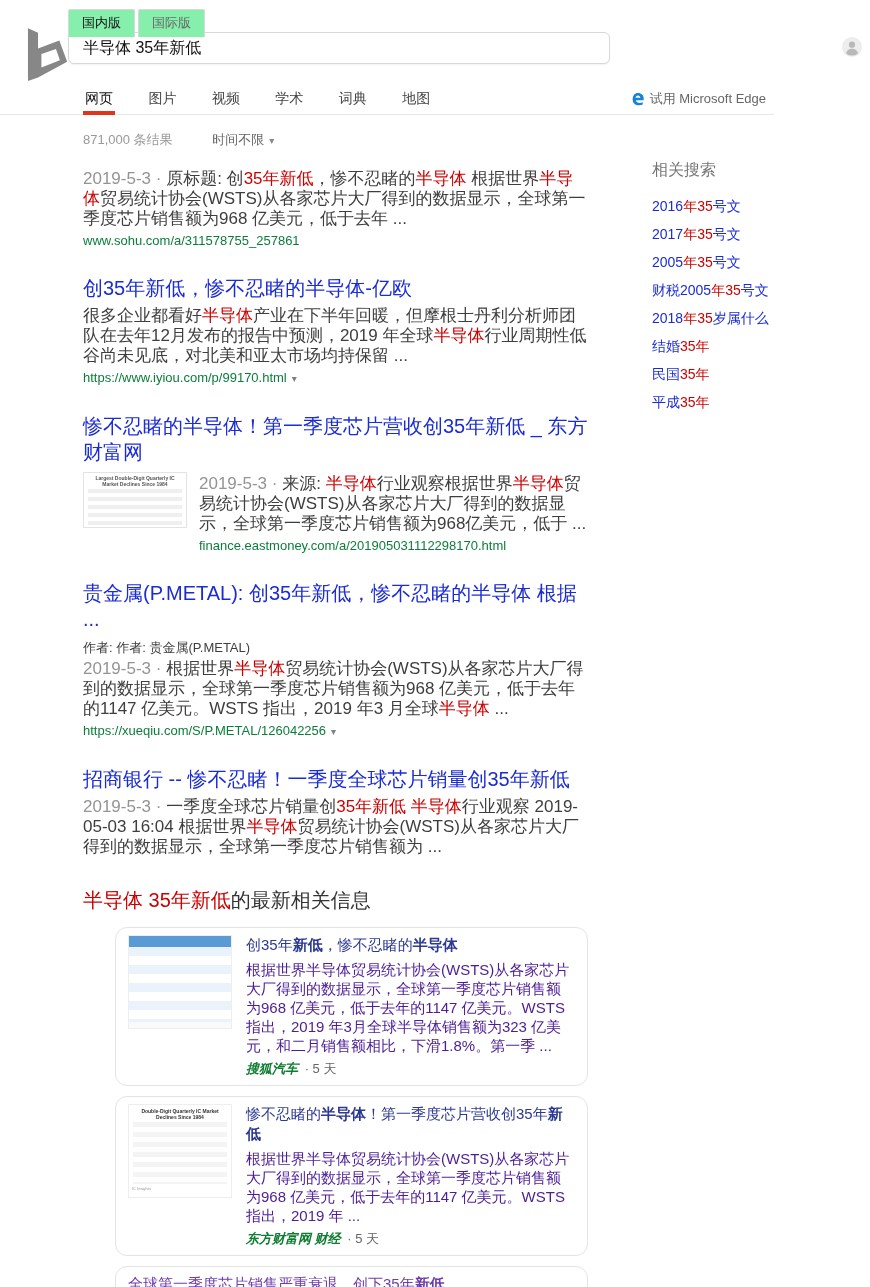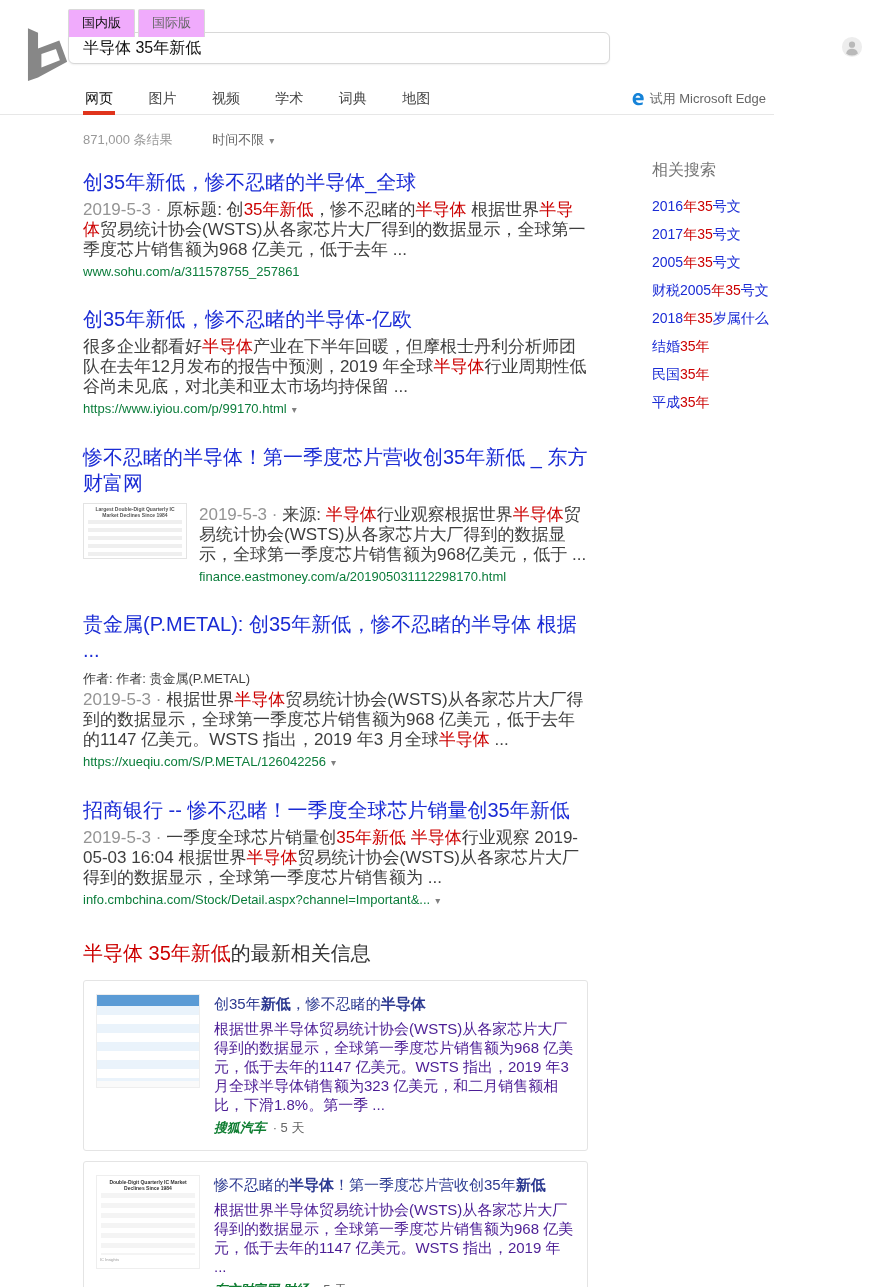--- a/index.html
+++ b/index.html
@@ -4,21 +4,21 @@
 <style>
   html,body{margin:0;padding:0;}
   body{
     position:relative;width:870px;height:1287px;overflow:hidden;background:#fff;
     font-family:"Liberation Sans","DejaVu Sans",sans-serif;
     -webkit-font-smoothing:antialiased;
   }
   
   .logo{position:absolute;left:24px;top:26px;width:46px;height:56px;}
   .tabs{position:absolute;left:68px;top:9px;z-index:3;}
-  .tab{display:inline-block;padding:4px 13px 5px;font-size:13px;color:#333;background:#f0abfc;
+  .tab{display:inline-block;padding:4px 13px 5px;font-size:13px;color:#333;background:#86efac;
        border:1px solid #d9d9d9;border-bottom:none;border-radius:2px 2px 0 0;margin-right:3px;cursor:pointer;}
   .tab.active{color:#111;position:relative;z-index:4;}
   .tab.inactive{color:#666;}
   .searchbox{position:absolute;left:68px;top:32px;width:512px;height:30px;z-index:2;
        border:1px solid #d8d8d8;border-radius:6px;box-shadow:0 1px 2px rgba(0,0,0,.06);
        font-size:16px;color:#111;padding:0 14px;outline:none;
        font-family:"Liberation Sans","DejaVu Sans",sans-serif;}
   .user-icon{position:absolute;left:841px;top:36px;width:22px;height:22px;cursor:pointer;}
   
   .navbar{position:absolute;left:0;top:84px;width:774px;height:30px;border-bottom:1px solid #e7e7e7;}
@@ -47,21 +47,21 @@
   .b{font-weight:bold;}
   .media{display:flex;margin-top:4px;}
   .media .m-text{flex:1;min-width:0;}
   
   .thumb-sm{flex:none;margin-right:12px;border:1px solid #e3e3e3;overflow:hidden;background:#fff;}
   .tg{width:102px;height:54px;}
   .tg .cap{font-size:5px;line-height:6px;color:#555;text-align:center;padding:2px 3px 1px;font-weight:bold;}
   .tg .rows{height:40px;margin:1px 4px;background:repeating-linear-gradient(180deg,#efefef 0 4px,#fff 4px 8px);}
   
   .news-header{font-size:20px;line-height:26px;color:#333;margin:30px 0 14px;}
-  .news-card{border:1px solid #e4e4e4;border-radius:3px;padding:13px 12px;margin-bottom:10px;display:flex;background:#fff;}
+  .news-card{border:1px solid #e4e4e4;border-radius:12px;padding:7px 12px;margin-bottom:10px;display:flex;background:#fff;margin-left:32px;}
   .news-thumb{flex:none;width:102px;height:92px;margin-right:14px;border:1px solid #eee;overflow:hidden;background:#fff;}
   .tb .hdr{height:11px;background:#5b9bd5;}
   .tb .rows{height:75px;background:repeating-linear-gradient(180deg,#eaf3fb 0 9px,#ffffff 9px 18px);}
   .tb .ft{height:6px;background:#fafafa;}
   .tw .cap{font-size:5px;line-height:6px;color:#333;font-weight:bold;text-align:center;padding:3px 3px 2px;}
   .tw .rows{height:62px;margin:0 4px;background:repeating-linear-gradient(180deg,#f4f4f4 0 5px,#fff 5px 10px);}
   .tw .ft{font-size:4px;color:#999;padding:2px 3px;}
   .news-body{flex:1;min-width:0;}
   .news-title{display:inline-block;font-size:15px;line-height:20px;color:#2b3990;margin-bottom:5px;cursor:pointer;}
   .news-card.visited .news-title{color:#6e3bab;}
@@ -115,21 +115,20 @@
 
 <div class="content">
   <div class="main">
 
     <div class="meta-row">
       <span>871,000 条结果</span>
       <span class="time-filter">时间不限</span>
     </div>
 
     <div class="result">
-      <a class="r-title">创35年新低，惨不忍睹的半导体_全球</a>
       <p class="snippet"><span class="dt">2019-5-3 · </span><span>原标题: 创</span><span class="hl">35年新低</span><span>，惨不忍睹的</span><span class="hl">半导体</span><span> 根据世界</span><span class="hl">半导体</span><span>贸易统计协会(WSTS)从各家芯片大厂得到的数据显示，全球第一季度芯片销售额为968 亿美元，低于去年 ...</span></p>
       <div class="url-row"><span class="url">www.sohu.com/a/311578755_257861</span></div>
     </div>
 
     <div class="result">
       <a class="r-title">创35年新低，惨不忍睹的半导体-亿欧</a>
       <p class="snippet"><span>很多企业都看好</span><span class="hl">半导体</span><span>产业在下半年回暖，但摩根士丹利分析师团队在去年12月发布的报告中预测，2019 年全球</span><span class="hl">半导体</span><span>行业周期性低谷尚未见底，对北美和亚太市场均持保留 ...</span></p>
       <div class="url-row"><span class="url has-arrow">https://www.iyiou.com/p/99170.html</span></div>
     </div>
 
@@ -150,21 +149,20 @@
     <div class="result">
       <a class="r-title">贵金属(P.METAL): 创35年新低，惨不忍睹的半导体 根据 ...</a>
       <div class="byline">作者: 作者:  贵金属(P.METAL)</div>
       <p class="snippet"><span class="dt">2019-5-3 · </span><span>根据世界</span><span class="hl">半导体</span><span>贸易统计协会(WSTS)从各家芯片大厂得到的数据显示，全球第一季度芯片销售额为968 亿美元，低于去年的1147 亿美元。WSTS 指出，2019 年3 月全球</span><span class="hl">半导体</span><span> ...</span></p>
       <div class="url-row"><span class="url has-arrow">https://xueqiu.com/S/P.METAL/126042256</span></div>
     </div>
 
     <div class="result">
       <a class="r-title">招商银行 -- 惨不忍睹！一季度全球芯片销量创35年新低</a>
       <p class="snippet"><span class="dt">2019-5-3 · </span><span>一季度全球芯片销量创</span><span class="hl">35年新低 </span><span class="hl">半导体</span><span>行业观察 2019-05-03 16:04 根据世界</span><span class="hl">半导体</span><span>贸易统计协会(WSTS)从各家芯片大厂得到的数据显示，全球第一季度芯片销售额为 ...</span></p>
-      <div class="url-row"><span class="url has-arrow">info.cmbchina.com/Stock/Detail.aspx?channel=Important&amp;...</span></div>
     </div>
 
     <div>
       <div class="news-header"><span class="hl">半导体 35年新低</span><span>的最新相关信息</span></div>
 
       <div class="news-card">
         <div class="news-thumb tb">
           <div class="hdr"></div>
           <div class="rows"></div>
           <div class="ft"></div>

